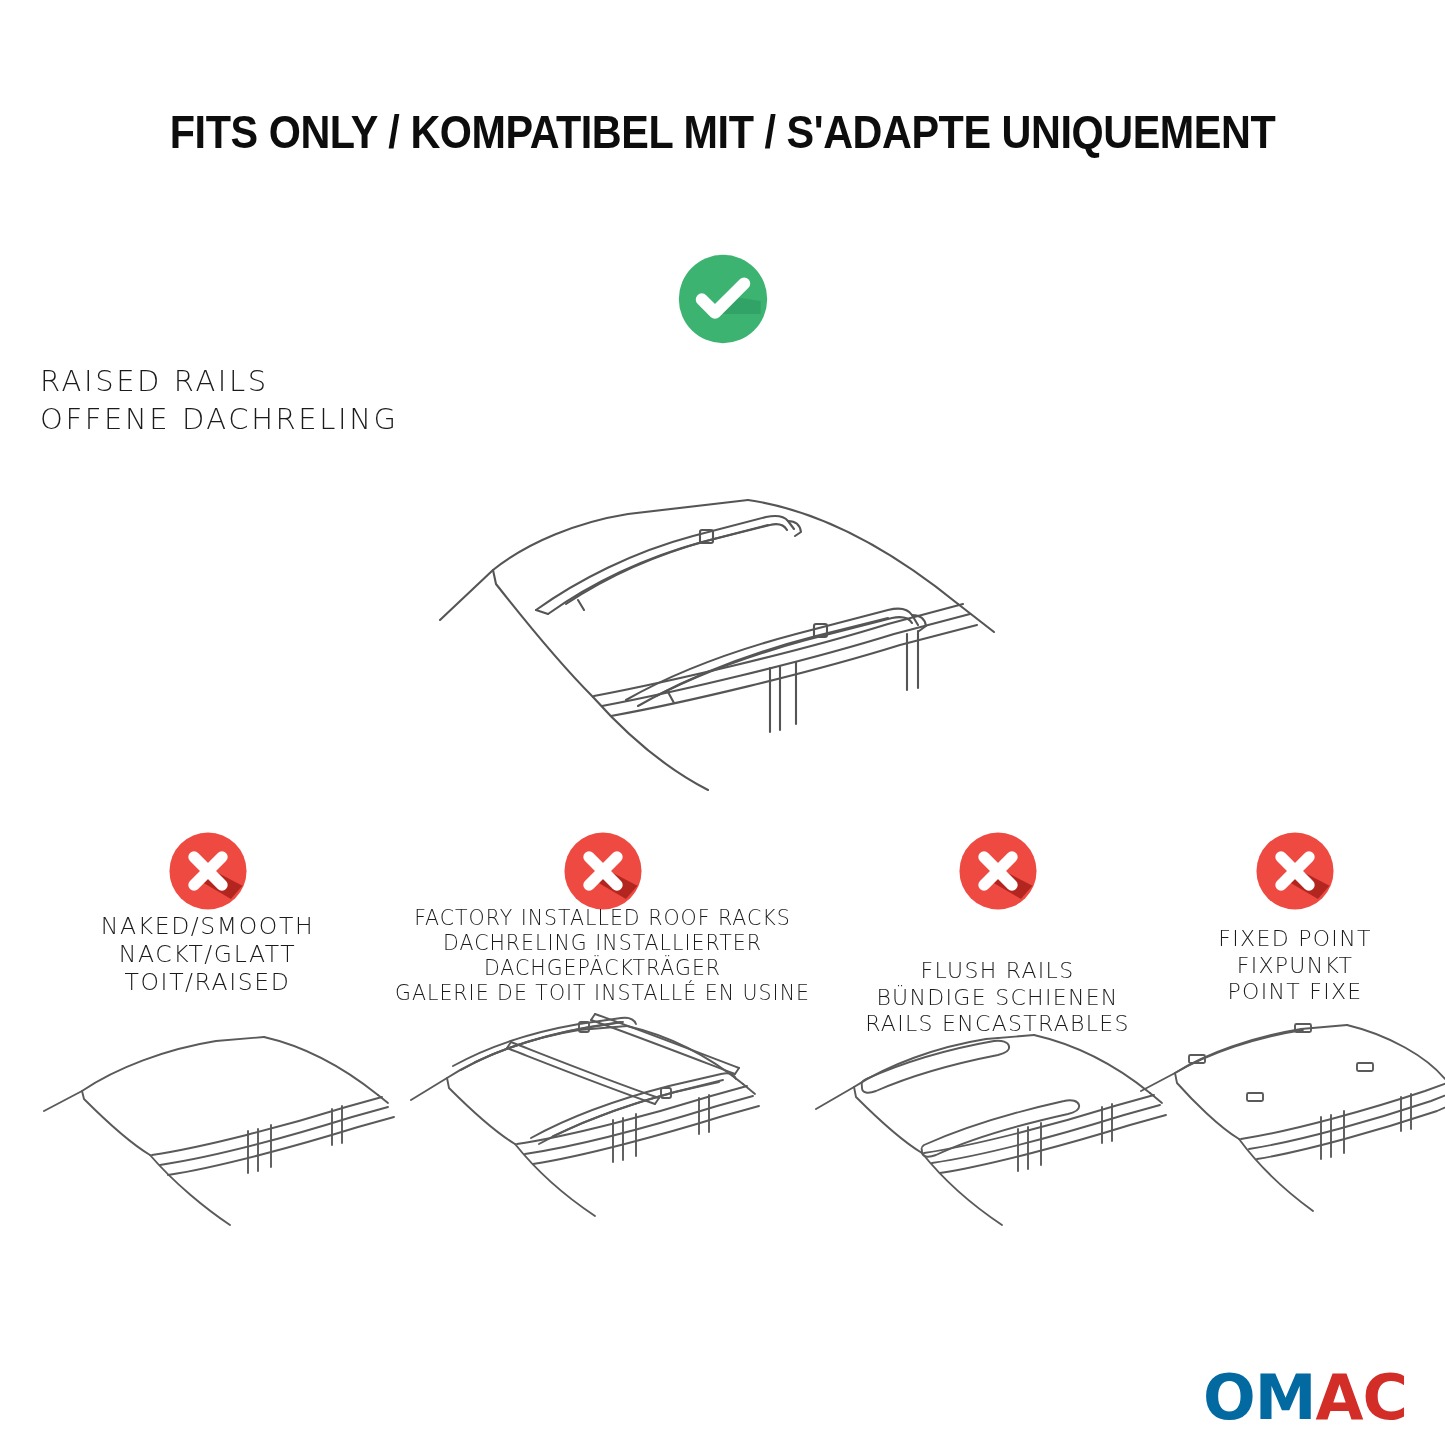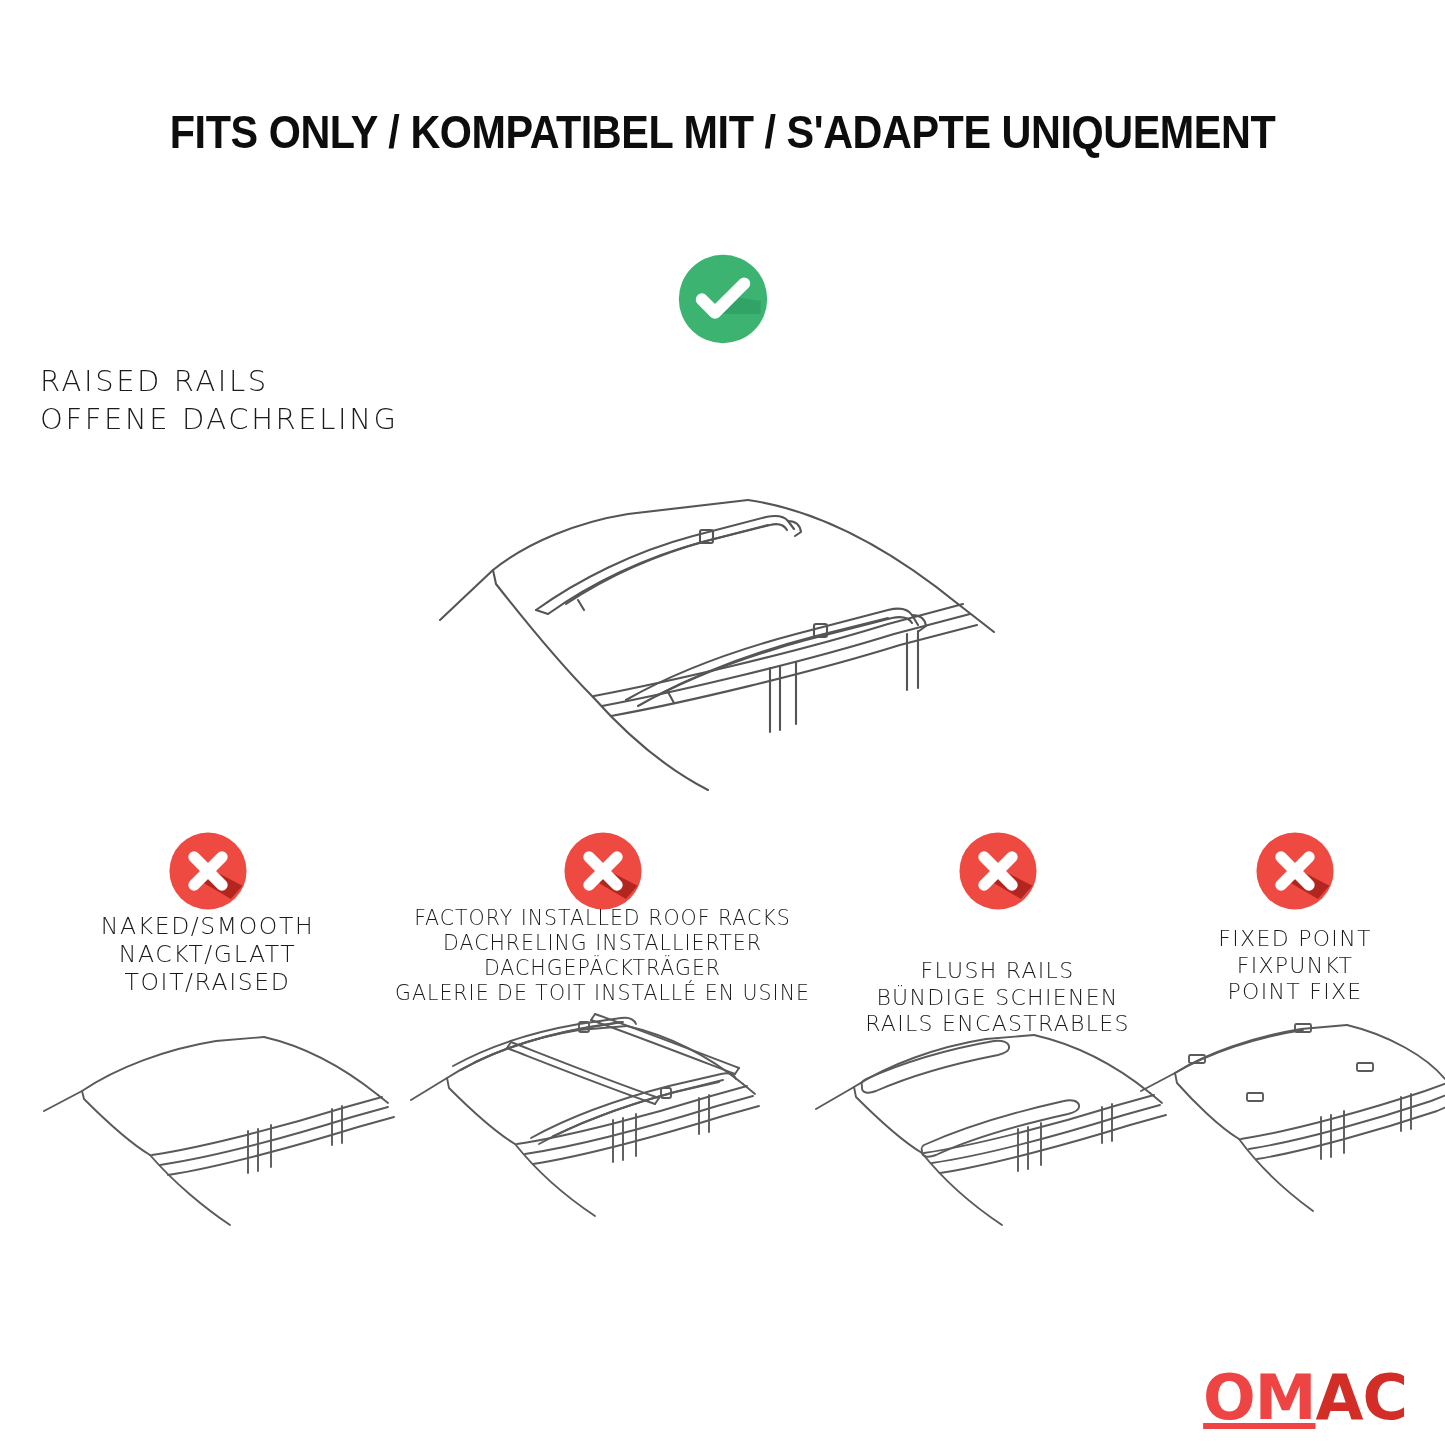--- a/index.html
+++ b/index.html
@@ -110,21 +110,21 @@
   
   .logo{
     position:absolute;
     right:38px;bottom:16px;
     font-family:"DejaVu Sans","Liberation Sans",sans-serif;
     font-weight:bold;
     font-size:62px;
     letter-spacing:-1px;
     line-height:1;
   }
-  .logo .om{color:#ef4444;text-decoration:underline;}
+  .logo .om{color:#0369a1;}
   .logo .ac{color:#d32d28;}
 </style>
 </head>
 <body>
 
 <div class="stage">
 
   <div class="title">FITS ONLY / KOMPATIBEL MIT / S'ADAPTE UNIQUEMENT</div>
 
   <div class="good-icon">

